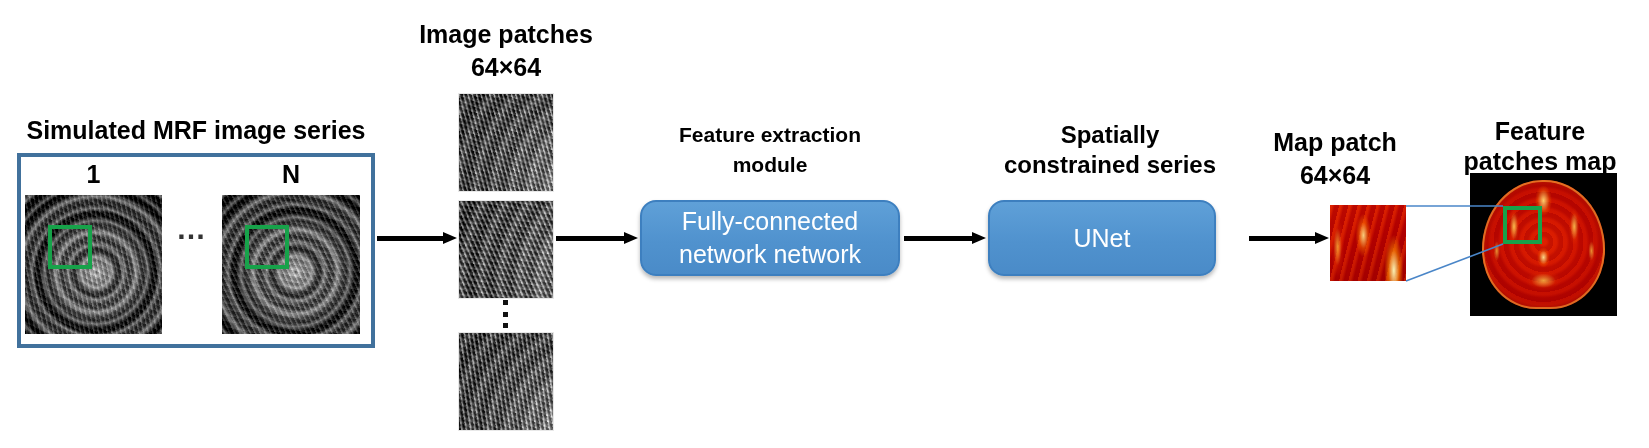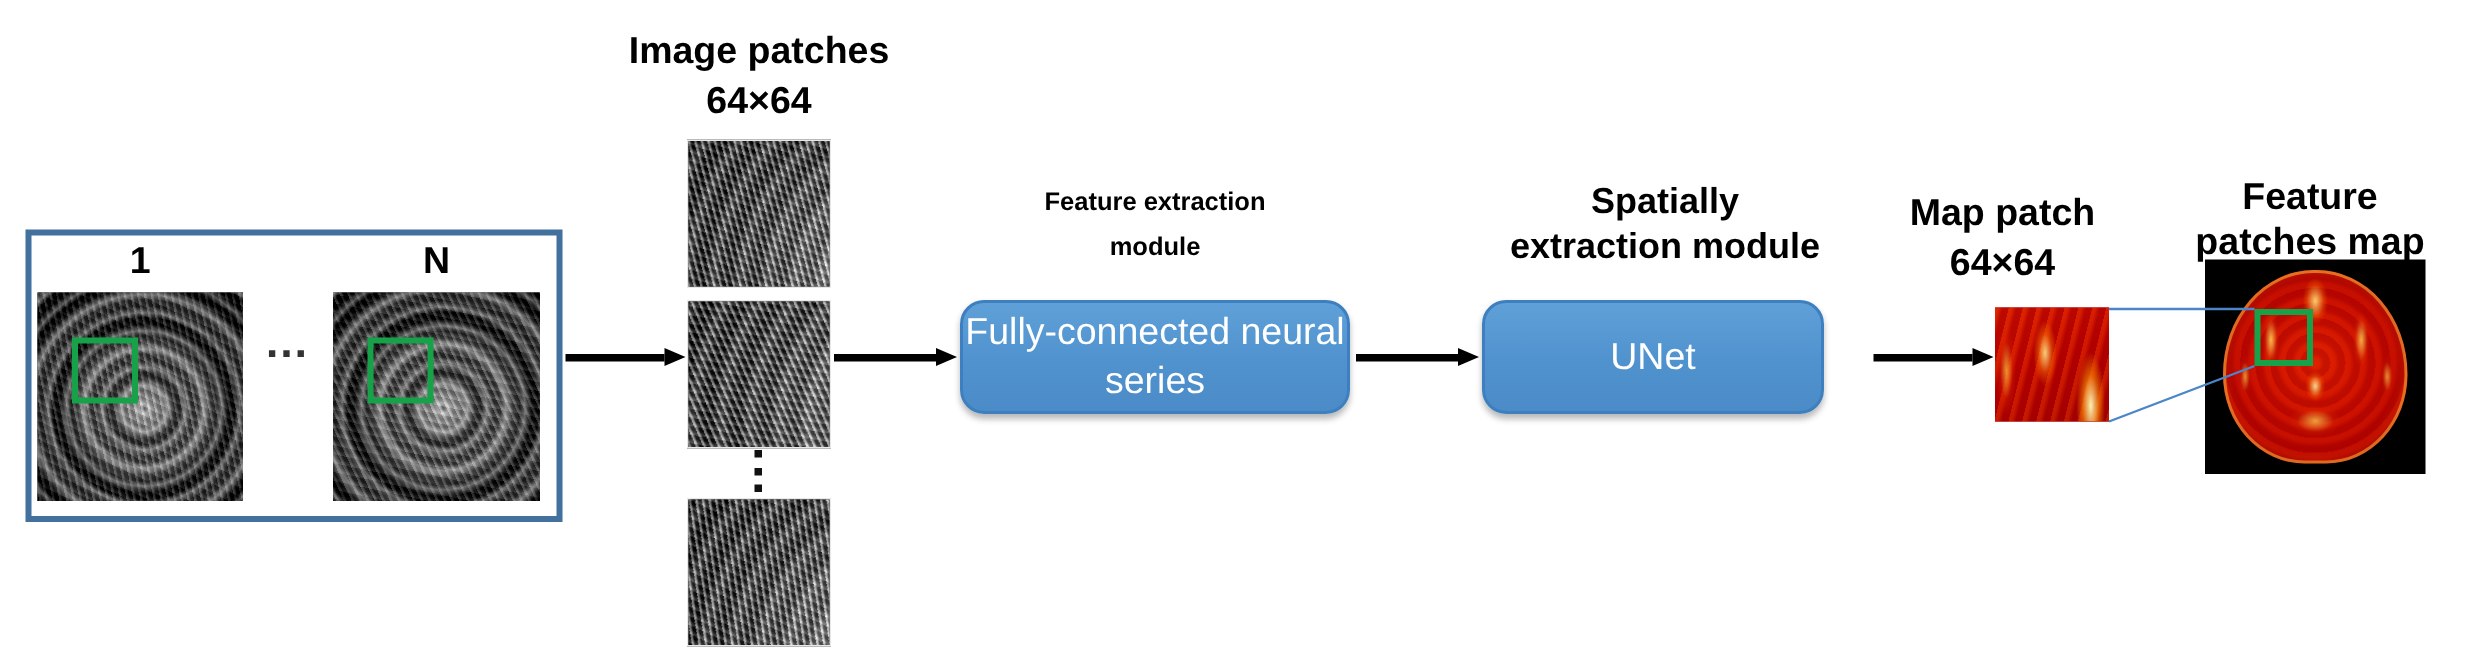--- a/index.html
+++ b/index.html
@@ -144,21 +144,21 @@
   #patch-vdots{
     position:absolute;
     left:498px; top:300px;
     width:14px; height:28px;
     display:flex; flex-direction:column;
     justify-content:space-between; align-items:center;
   }
   #patch-vdots i{ display:block; width:5px; height:5px; background:#111; }
 
   
-  #fe-title{ left:620px; top:120px; width:300px; font-size:17px; line-height:30px; }
+  #fe-title{ left:620px; top:120px; width:300px; font-size:21px; line-height:30px; }
   #sc-title{ left:960px; top:120px; width:300px; font-size:24px; line-height:30px; }
 
   .module-box{
     position:absolute;
     border-radius:16px;
     background:linear-gradient(180deg,#5FA0D8 0%,#5092CE 55%,#4A8BC8 100%);
     border:2px solid #3D7FBF;
     box-shadow:0 3px 4px rgba(0,0,0,0.28);
     display:flex; align-items:center; justify-content:center;
     color:#ffffff;
@@ -256,20 +256,21 @@
     position:absolute; left:0; top:0;
     width:1649px; height:448px;
     pointer-events:none;
   }
 </style>
 </head>
 <body>
 
 <div id="stage">
 
+  <div class="lbl" id="mrf-title">Simulated MRF image series</div>
 
   <div id="mrf-panel"></div>
 
   <div class="lbl" id="mrf-index-1">1</div>
   <div class="lbl" id="mrf-index-n">N</div>
 
   <div class="mrf-img" id="mrf-img-1">
     <div class="spiral v1"></div>
   </div>
   <div class="mrf-img" id="mrf-img-n">
@@ -307,31 +308,31 @@
   <div class="arrow" id="arrow-2">
     <span class="shaft"></span>
     <span class="head"></span>
   </div>
 
   <div class="lbl wrap" id="fe-title">
     <span>Feature extraction</span><br>
     <span>module</span>
   </div>
   <div class="module-box" id="fc-box">
-    <span>Fully-connected neural series</span>
+    <span>Fully-connected network network</span>
   </div>
 
   <div class="arrow" id="arrow-3">
     <span class="shaft"></span>
     <span class="head"></span>
   </div>
 
   <div class="lbl wrap" id="sc-title">
     <span>Spatially</span><br>
-    <span>extraction module</span>
+    <span>constrained series</span>
   </div>
   <div class="module-box" id="unet-box">
     <span>UNet</span>
   </div>
 
   <div class="arrow" id="arrow-4">
     <span class="shaft"></span>
     <span class="head"></span>
   </div>
 

